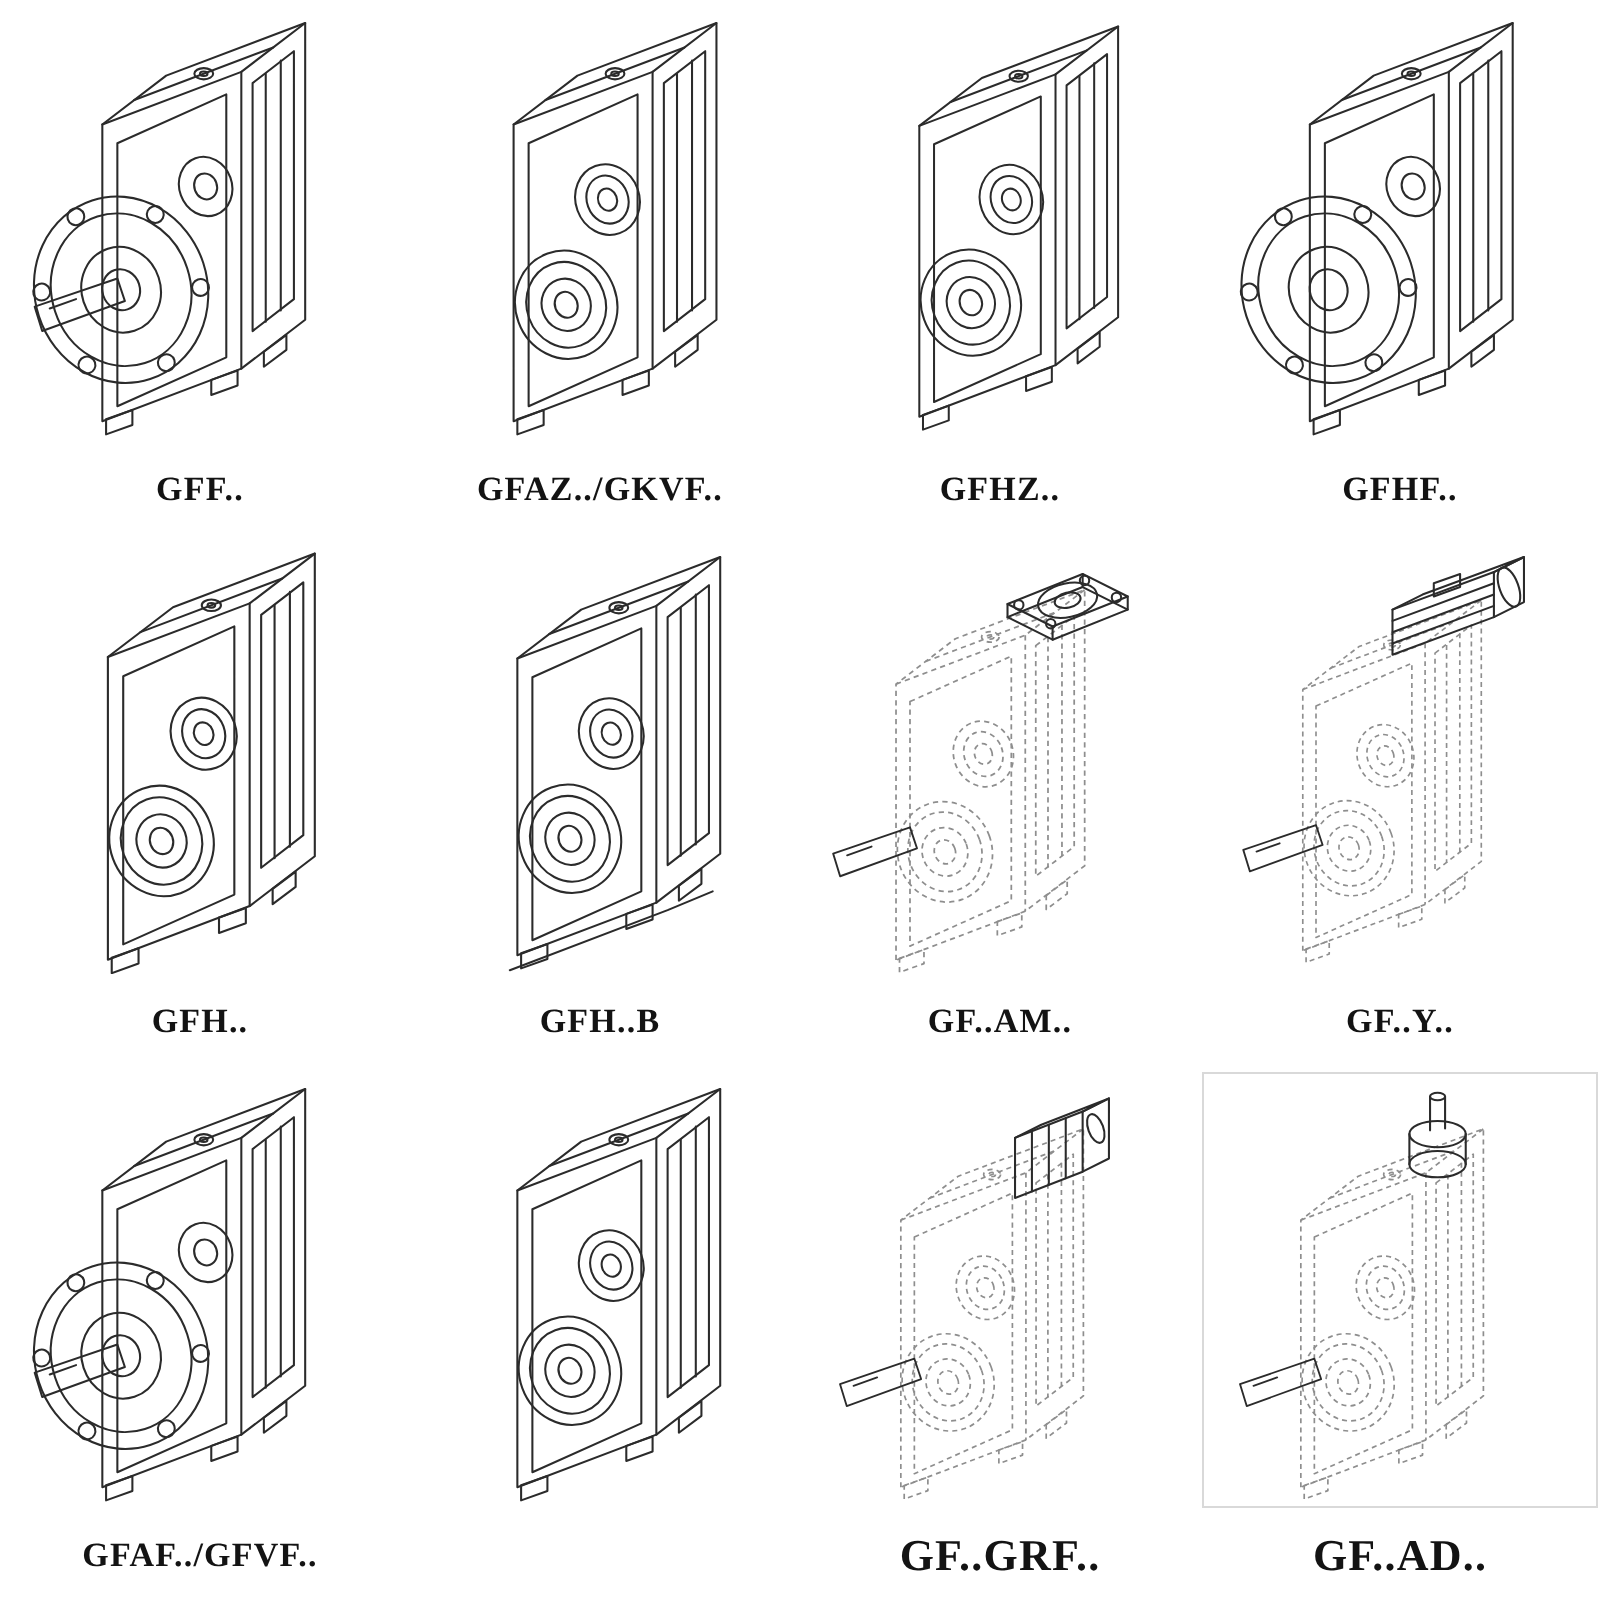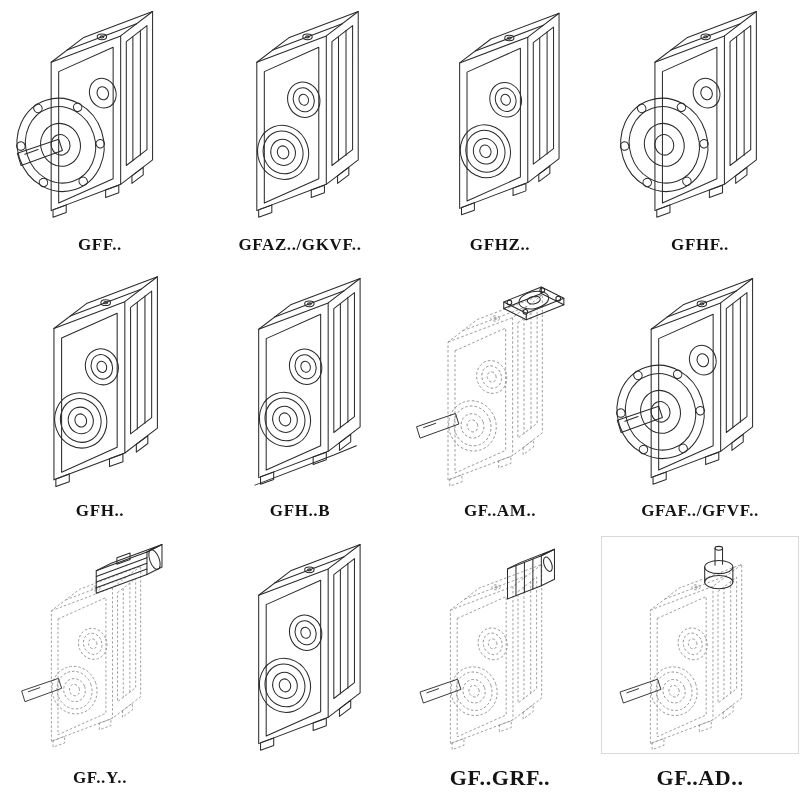--- a/index.html
+++ b/index.html
@@ -193,43 +193,43 @@
         <use href="#shaftout" class="ln" transform="translate(0,18) scale(0.93)"></use>
         <use href="#flangeplate" class="ln"></use>
       </svg>
     </div>
     <figcaption class="lbl">GF..AM..</figcaption>
   </figure>
 
   <figure class="cell">
     <div class="art">
       <svg viewBox="0 0 200 230">
-        <use href="#housing" class="ln"></use>
-        <use href="#flange" class="ln"></use>
-        <use href="#shaftout" class="ln"></use>
-      </svg>
-    </div>
-    <figcaption class="lbl">GFAF../GFVF..</figcaption>
-  </figure>
-
-  <figure class="cell">
-    <div class="art">
-      <svg viewBox="0 0 200 230">
         <use href="#housing" class="dashed" transform="translate(6,24) scale(0.88)"></use>
         <use href="#bores" class="dashed" transform="translate(6,24) scale(0.88)"></use>
         <use href="#shaftout" class="ln" transform="translate(6,24) scale(0.88)"></use>
         <use href="#motor" class="ln" transform="translate(96,6)"></use>
       </svg>
     </div>
     <figcaption class="lbl">GF..Y..</figcaption>
   </figure>
 
   <figure class="cell">
     <div class="art">
       <svg viewBox="0 0 200 230">
+        <use href="#housing" class="ln"></use>
+        <use href="#flange" class="ln"></use>
+        <use href="#shaftout" class="ln"></use>
+      </svg>
+    </div>
+    <figcaption class="lbl">GFAF../GFVF..</figcaption>
+  </figure>
+
+  <figure class="cell">
+    <div class="art">
+      <svg viewBox="0 0 200 230">
         <g transform="translate(8,0)">
           <use href="#housing" class="ln"></use>
           <use href="#bores" class="ln"></use>
         </g>
       </svg>
     </div>
   </figure>
 
   <figure class="cell">
     <div class="art">

